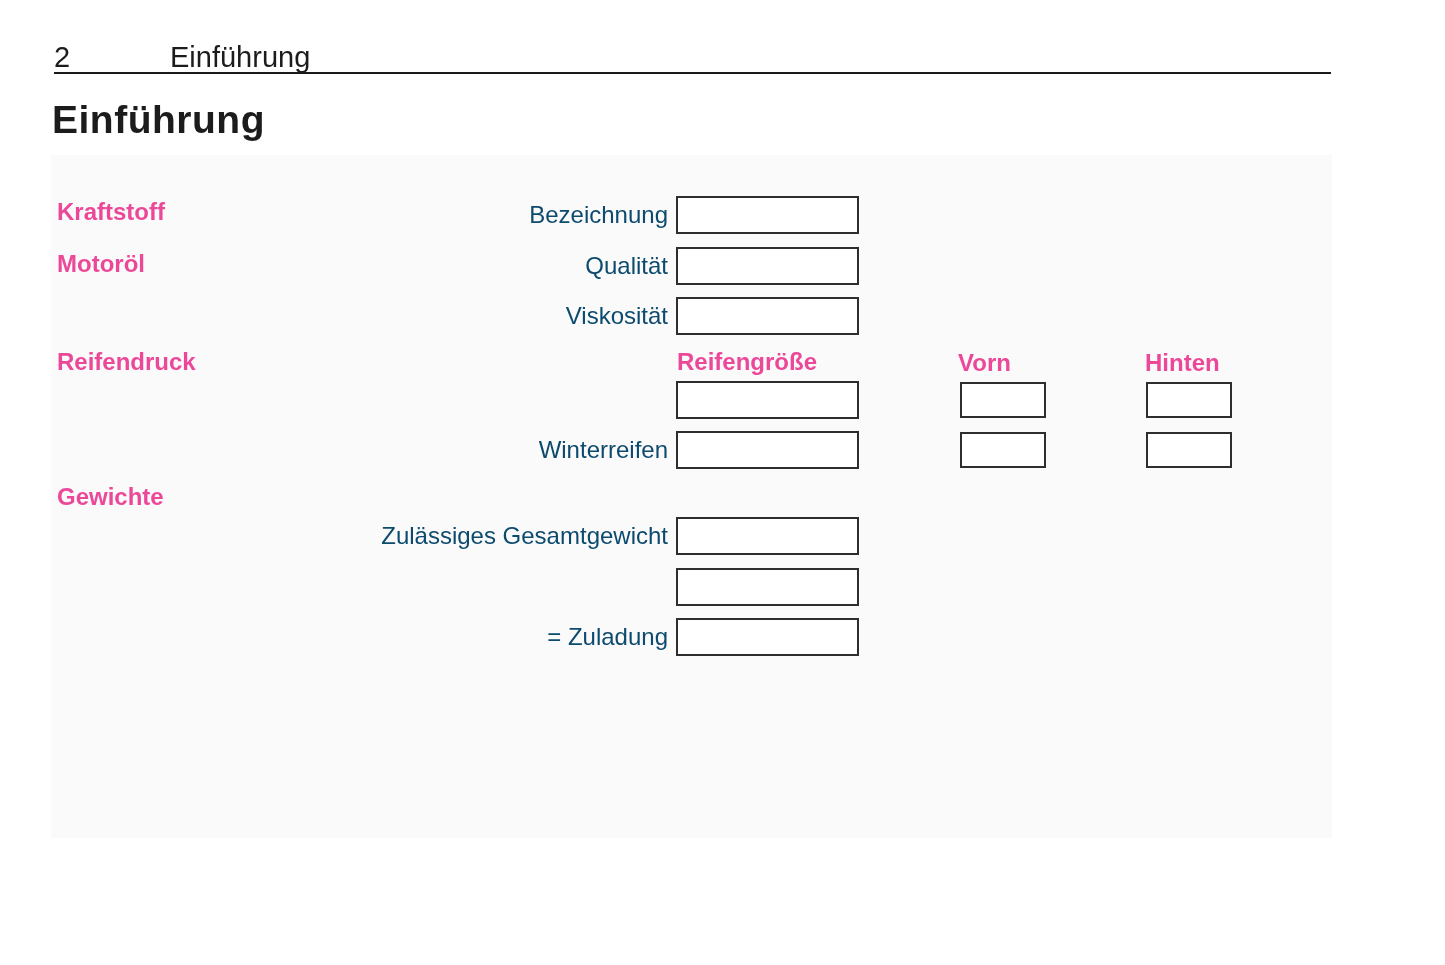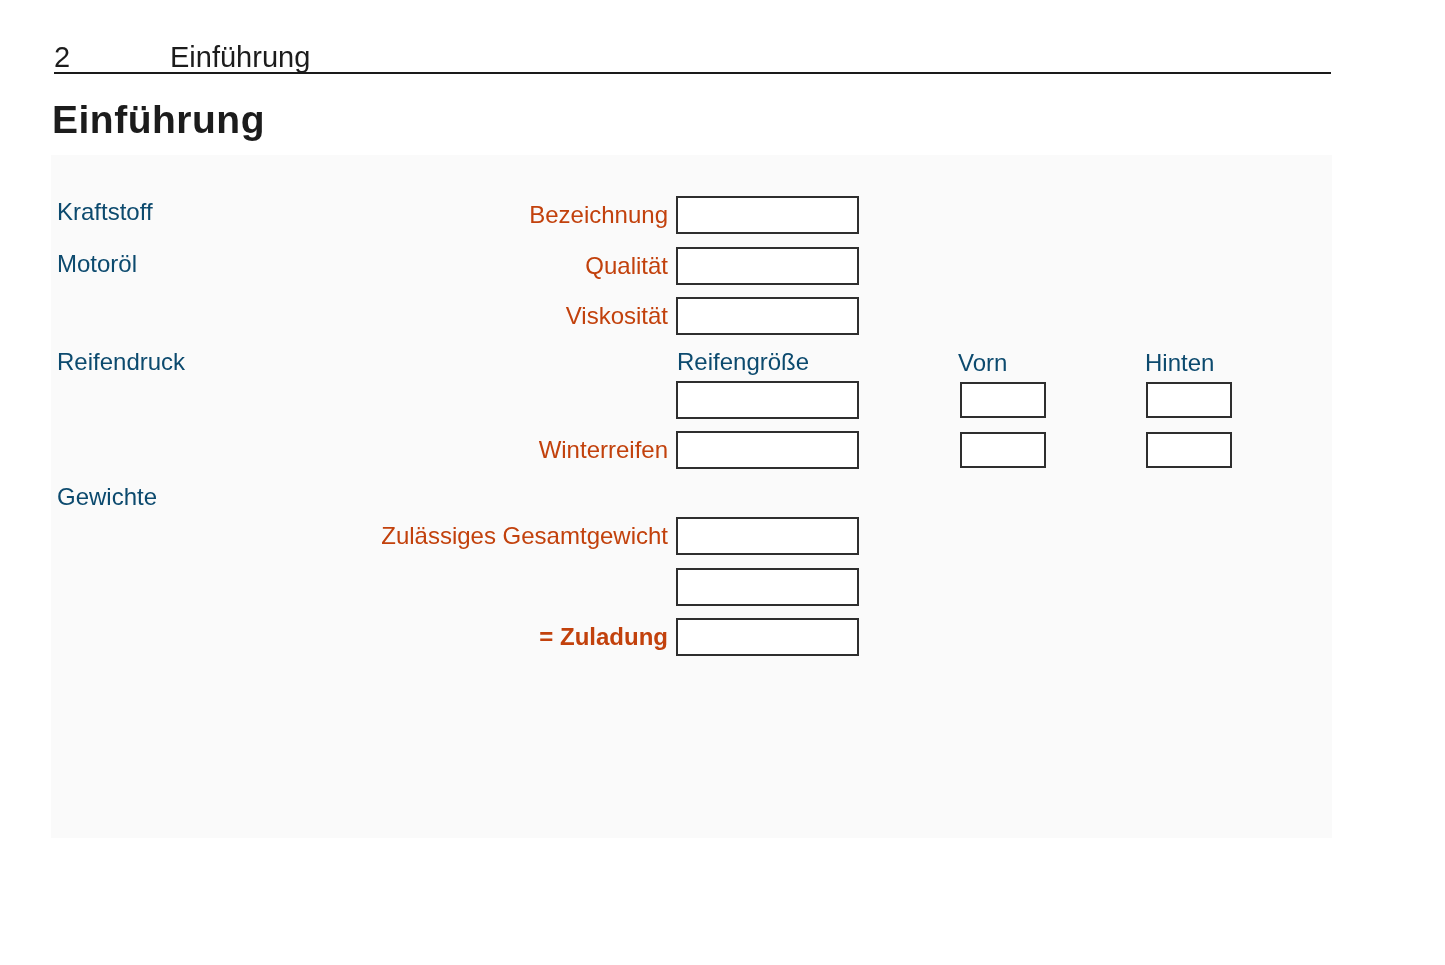--- a/index.html
+++ b/index.html
@@ -51,29 +51,30 @@
     position: absolute;
     left: 51px; top: 155px;
     width: 1281px; height: 683px;
     background: #fafafa;
   }
 
   .lbl {
     position: absolute;
     font-size: 24px;
     line-height: 28px;
-    color: #0c4a6e;
+    color: #ec4899;
     white-space: nowrap;
+    font-weight: bold;
   }
   .lbl-right {
     position: absolute;
     right: 777px;
     font-size: 24px;
     line-height: 38px;
-    color: #c2410c;
+    color: #0c4a6e;
     text-align: right;
     white-space: nowrap;
   }
 
   input.fbox {
     position: absolute;
     width: 183px; height: 38px;
     background: #ffffff;
     border: 2px solid #2e2e2e;
     border-radius: 0;
@@ -125,16 +126,16 @@
   <div class="lbl-right" style="top:431px;">Winterreifen</div>
   <input class="fbox" style="left: 676px; top: 431px;" type="text" value="">
   <input class="fbox small" style="left: 960px; top: 432px;" type="text" value="">
   <input class="fbox small" style="left: 1146px; top: 432px;" type="text" value="">
 
   <div class="lbl-right" style="top:517px;">Zulässiges Gesamtgewicht</div>
   <input class="fbox" style="left: 676px; top: 517px;" type="text" value="">
 
   <input class="fbox" style="left: 676px; top: 568px;" type="text" value="">
 
-  <div class="lbl-right" style="top:618px;font-weight:bold;">= Zuladung</div>
+  <div class="lbl-right" style="top:618px;">= Zuladung</div>
   <input class="fbox" style="left: 676px; top: 618px;" type="text" value="">
 
 </div>
 
 </body></html>

